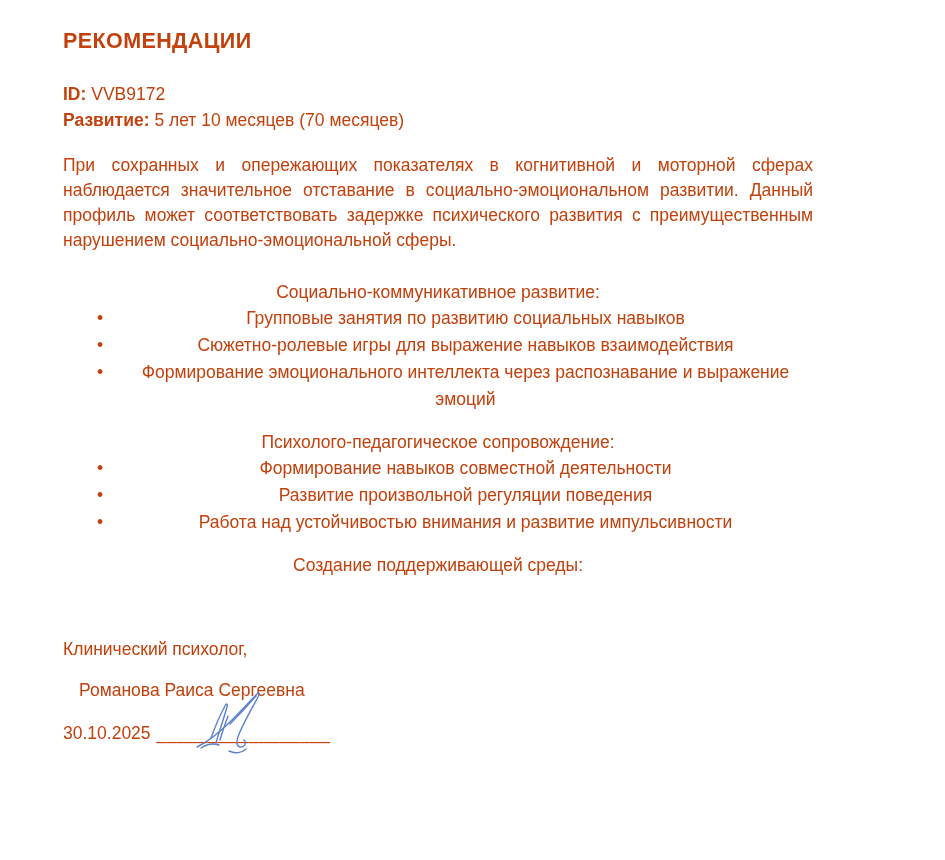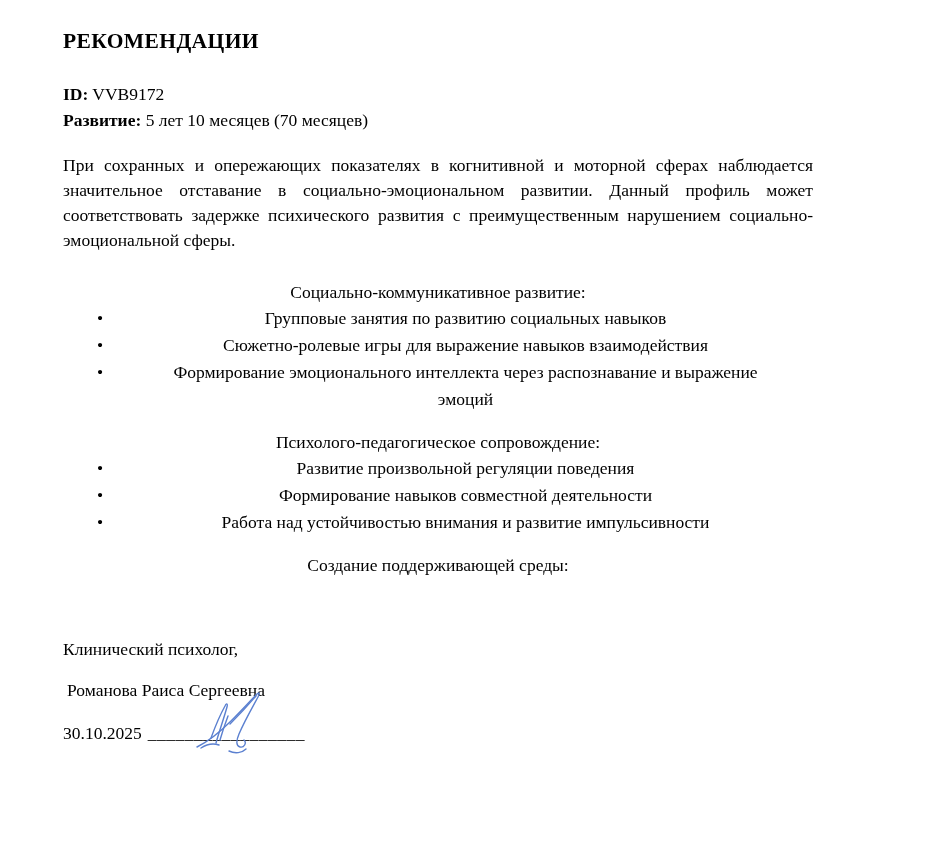--- a/index.html
+++ b/index.html
@@ -7,22 +7,22 @@
     padding: 0;
     background: #ffffff;
   }
   .page {
     position: relative;
     width: 870px;
     height: 860px;
     box-sizing: border-box;
     padding: 30px 57px 0 63px;
     background: #ffffff;
-    color: #000000;
-    font-family: Liberation Serif, serif;
+    color: #c2410c;
+    font-family: Liberation Sans, sans-serif;
     font-size: 17.5px;
     overflow: hidden;
   }
   .doc-title {
     font-size: 21.5px;
     font-weight: bold;
     line-height: 23px;
     letter-spacing: 0.4px;
     margin: 0 0 28px 0;
   }
@@ -60,21 +60,21 @@
     position: absolute;
     left: 34px;
     top: 0;
     font-size: 17.5px;
   }
   .signer-role {
     margin: 58px 0 0 0;
     line-height: 26px;
   }
   .signer-name {
-    margin: 15px 0 0 4px;
+    margin: 15px 0 0 16px;
     line-height: 26px;
   }
   .date-line {
     margin: 17px 0 0 0;
     line-height: 26px;
     position: relative;
   }
   .sig-underscores { margin-left: 6px; letter-spacing: 0.5px; }
   .signature-svg {
     position: absolute;
@@ -111,22 +111,22 @@
       <li>Групповые занятия по развитию социальных навыков</li>
       <li>Сюжетно-ролевые игры для выражение навыков взаимодействия</li>
       <li>Формирование эмоционального интеллекта через распознавание и выражение
 эмоций</li>
     </ul>
   </div>
 
   <div class="section tight">
     <p class="section-heading">Психолого-педагогическое сопровождение:</p>
     <ul class="rec-list">
+      <li>Формирование навыков совместной деятельности</li>
       <li>Развитие произвольной регуляции поведения</li>
-      <li>Формирование навыков совместной деятельности</li>
       <li>Работа над устойчивостью внимания и развитие импульсивности</li>
     </ul>
   </div>
 
   <div class="section tight">
     <p class="section-heading">Создание поддерживающей среды:</p>
   </div>
 
   <div>
     <p class="signer-role">Клинический психолог,</p>

